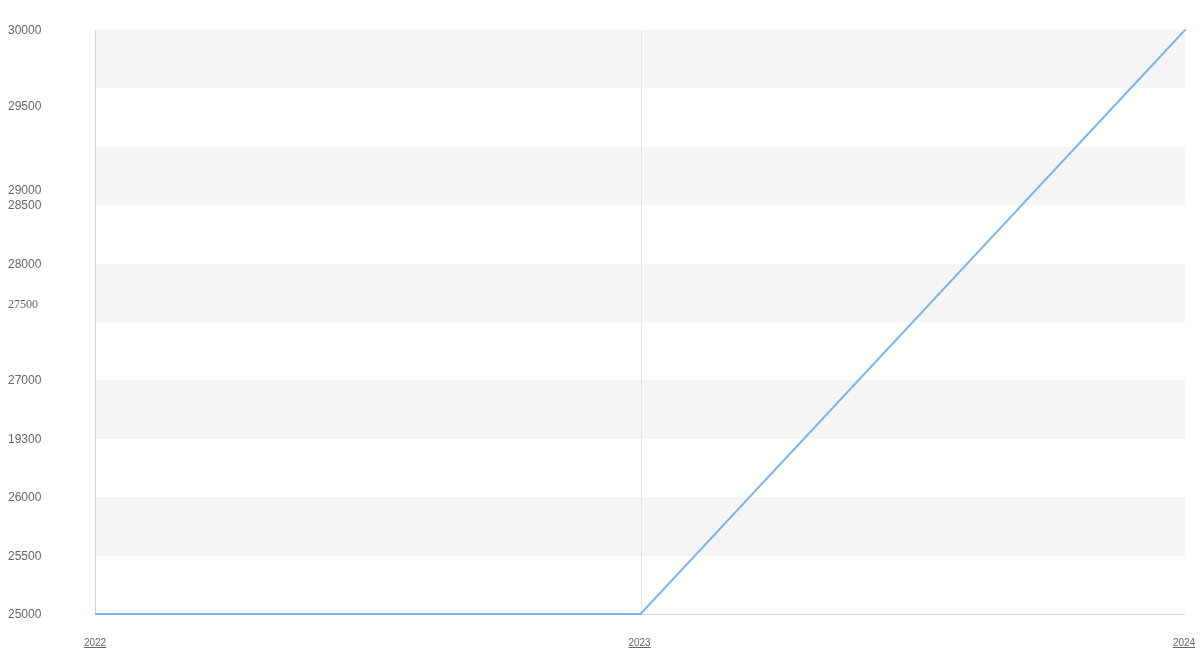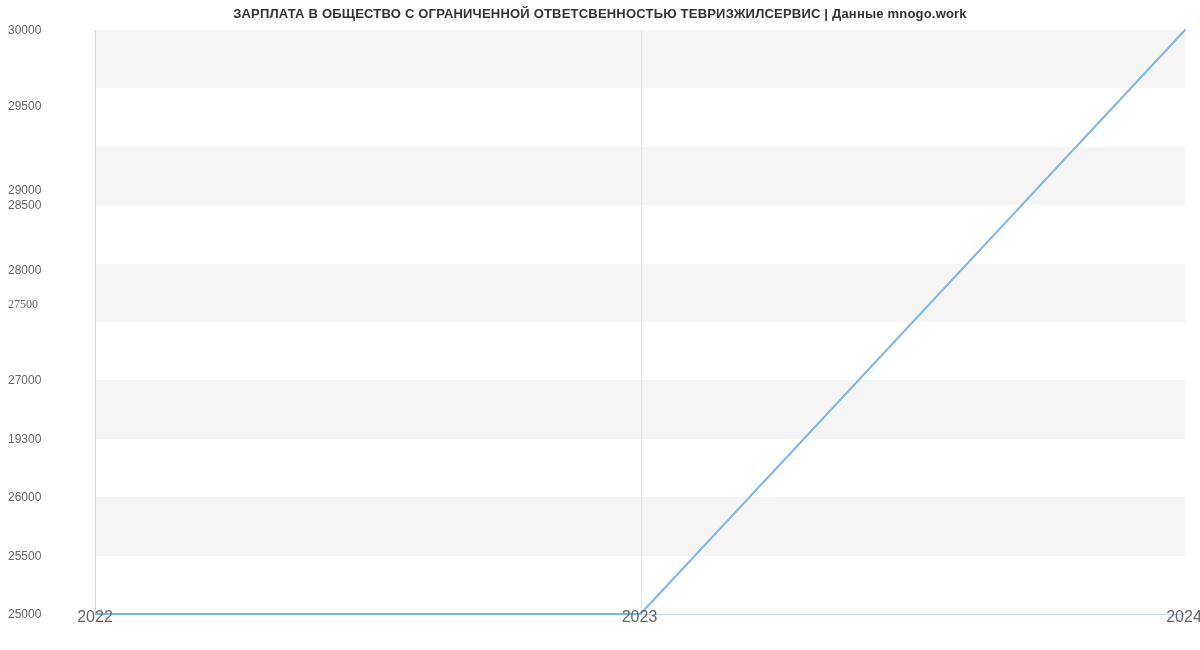--- a/index.html
+++ b/index.html
@@ -54,24 +54,25 @@
   .ytick {
     position: absolute;
     right: 1112px; 
     width: 80px;
     font-size: 12px;
     color: #666;
     transform: translateY(-50%);
   }
   .xtick {
     position: absolute;
-    top: 608px;
-    font-size: 16px;
+    top: 637px;
+    font-size: 10px;
     color: #666;
     transform: translateX(-50%);
+    text-decoration: underline;
   }
   svg.line-layer {
     position: absolute;
     left: 0;
     top: 0;
     width: 100%;
     height: 100%;
     overflow: visible;
   }
   .series-line {
@@ -80,21 +81,20 @@
     stroke-width: 2;
     stroke-linejoin: round;
     stroke-linecap: round;
   }
 </style>
 </head>
 <body>
 
 <div class="chart-wrap">
 
-  <div class="title">ЗАРПЛАТА В ОБЩЕСТВО С ОГРАНИЧЕННОЙ ОТВЕТСВЕННОСТЬЮ ТЕВРИЗЖИЛСЕРВИС | Данные mnogo.work</div>
 
   <div class="plot">
 
     <div class="band" style="top:0px;height:58.4px;"></div>
     <div class="band" style="top:116.8px;height:58.4px;"></div>
     <div class="band" style="top:233.6px;height:58.4px;"></div>
     <div class="band" style="top:350.4px;height:58.4px;"></div>
     <div class="band" style="top:467.2px;height:58.4px;"></div>
 
     <div class="vgridline" style="left:544.5px;"></div>
@@ -104,21 +104,21 @@
       <polyline class="series-line" points="0,584 544.5,584 1089,0"></polyline>
     </svg>
   </div>
 
   <div class="ytick" style="top:614px;">25000</div>
   <div class="ytick" style="top:555.6px;">25500</div>
   <div class="ytick" style="top:497.2px;">26000</div>
   <div class="ytick" style="top:438.8px;">19300</div>
   <div class="ytick" style="top:380.4px;">27000</div>
   <div class="ytick" style="top:304px;font-family:Liberation Serif, serif;">27500</div>
-  <div class="ytick" style="top:263.6px;margin-top:6px;">28000</div>
+  <div class="ytick" style="top:263.6px;">28000</div>
   <div class="ytick" style="top:205.2px;">28500</div>
   <div class="ytick" style="top:146.8px;margin-top:43px;">29000</div>
   <div class="ytick" style="top:88.4px;margin-top:18px;">29500</div>
   <div class="ytick" style="top:30px;">30000</div>
 
   <div class="xtick" style="left:95px;">2022</div>
   <div class="xtick" style="left:639.5px;">2023</div>
   <div class="xtick" style="left:1184px;">2024</div>
 
 </div>

